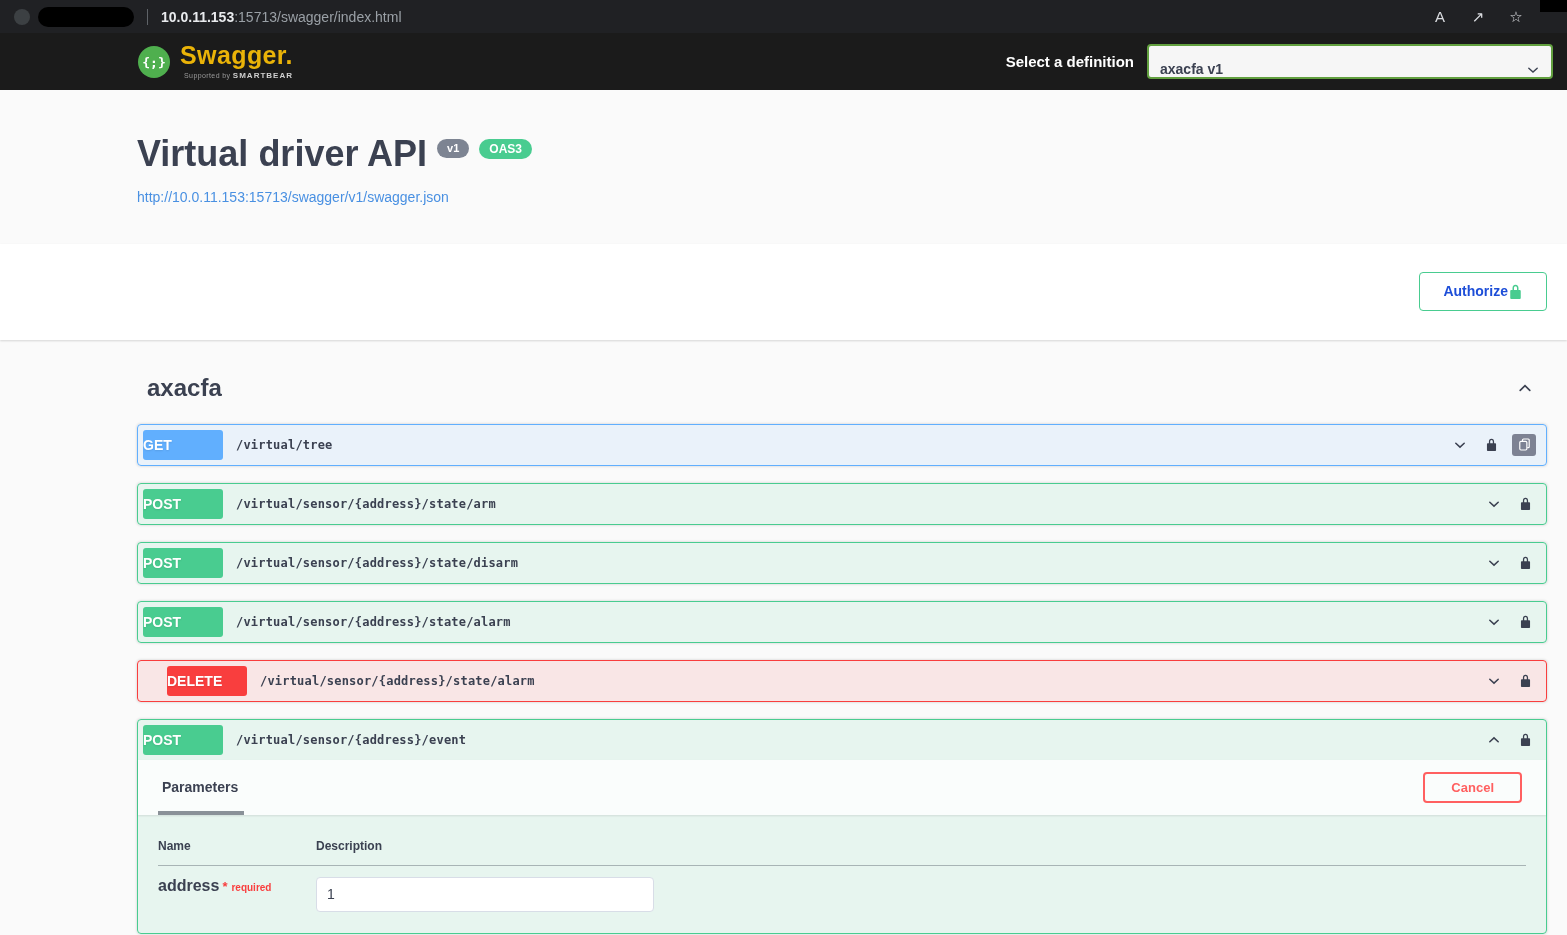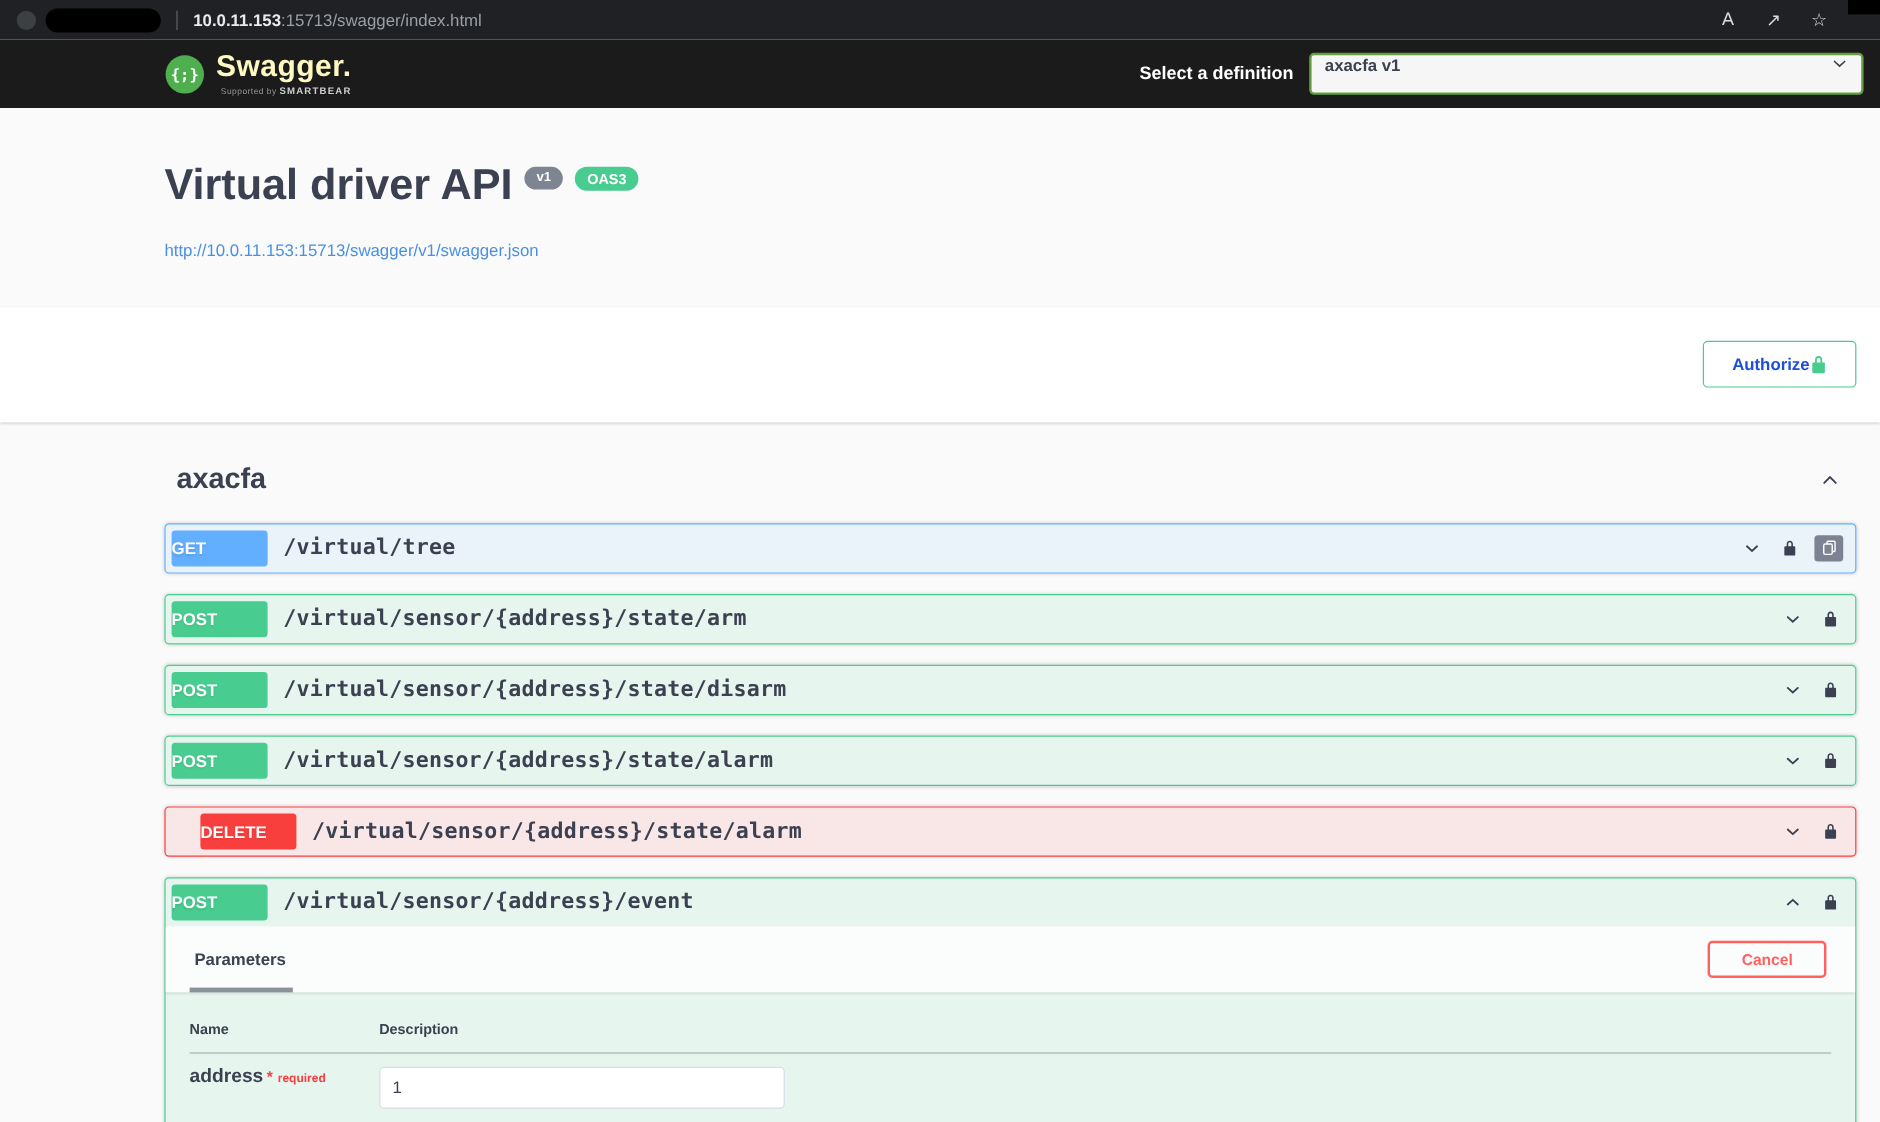--- a/index.html
+++ b/index.html
@@ -16,36 +16,36 @@
   .url-host { color: #e8eaed; font-weight: 700; }
   .url-path { color: #9aa0a6; }
   .b-icons { display: flex; gap: 20px; font-size: 15px; color: #dadce0; margin-right: 28px; }
   .b-icons span { cursor: pointer; width: 18px; text-align: center; }
   .corner-redact { position: absolute; top: 0; right: 0; width: 27px; height: 12px; background: #000; }
 
   
   .topbar { height: 57px; background: #1b1b1b; display: flex; align-items: center; padding: 0 14px 0 137px; }
   .brand { display: flex; align-items: center; gap: 9px; }
   .brand-txt { display: flex; flex-direction: column; }
-  .brand-name { color: #fef9c3; font-size: 25px; font-weight: 700; line-height: 1; letter-spacing: .4px; }
+  .brand-name { color: #eab308; font-size: 25px; font-weight: 700; line-height: 1; letter-spacing: .4px; }
   .brand-sub { color: #9a9a9a; font-size: 7px; margin-top: 3px; align-self: flex-end; letter-spacing: .4px; }
   .brand-sub b { color: #cfcfcf; font-size: 8px; letter-spacing: 1px; }
   .def-select { margin-left: auto; display: flex; align-items: center; gap: 13px; }
   .def-label { color: #ffffff; font-weight: 700; font-size: 15px; }
-  .select-box { width: 462px; height: 35px; background: #f6f6f6; border: 2px solid #62a03f; border-radius: 4px;
-                display: flex; align-items: flex-start; justify-content: space-between; padding: 0 11px;
+  .select-box { width: 406px; height: 35px; background: #f6f6f6; border: 2px solid #62a03f; border-radius: 4px;
+                display: flex; align-items: flex-end; justify-content: space-between; padding: 0 11px;
                 font-size: 14px; font-weight: 700; color: #3b4151; cursor: pointer; }
 
   
   .info { padding: 44px 137px 38px; }
   .api-title { font-size: 36px; color: #3b4151; font-weight: 700; display: flex; align-items: flex-start; gap: 10px; line-height: 1.1; }
   .badge { font-size: 12px; font-weight: 700; color: #fff; border-radius: 57px; padding: 4px 10px; line-height: 1; }
   .badge-version { background: #7d8492; font-size: 11px; margin-top: 5px; }
   .badge-oas { background: #49cc90; margin-top: 5px; }
-  .spec-link { display: inline-block; margin-top: 26px; color: #4990e2; font-size: 14px; text-decoration: none; cursor: pointer; }
+  .spec-link { display: inline-block; margin-top: 15px; color: #4990e2; font-size: 14px; text-decoration: none; cursor: pointer; }
 
   
   .scheme { background: #ffffff; box-shadow: 0 1px 2px 0 rgba(0,0,0,.15); height: 96px;
             display: flex; align-items: center; justify-content: flex-end; padding-right: 20px; margin-bottom: 24px; }
   .authorize-btn { display: flex; align-items: flex-start; gap: 0; background: transparent; border: 1px solid #49cc90;
                    color: #1d4ed8; font-weight: 700; font-size: 14px; padding: 10px 23px; border-radius: 4px;
                    cursor: pointer; font-family: inherit; }
 
   
   .wrapper { padding: 0 20px 0 137px; }
@@ -55,21 +55,21 @@
   .opblock { border-radius: 4px; margin-bottom: 17px; box-shadow: 0 0 3px rgba(0,0,0,.19); }
   .opblock.get    { background: rgba(97,175,254,.10);  border: 1px solid #61affe; }
   .opblock.post   { background: rgba(73,204,144,.10);  border: 1px solid #49cc90; }
   .opblock.delete { background: rgba(249,62,62,.10);   border: 1px solid #f93e3e; }
   .op-summary { display: flex; align-items: center; padding: 5px 10px 5px 5px; cursor: pointer; }
   .method { display: inline-block; min-width: 80px; padding: 7px 0; border-radius: 3px;
             color: #fff; font-weight: 700; font-size: 14px; text-shadow: 0 1px 2px rgba(0,0,0,.1); }
   .m-get { background: #61affe; }
   .m-post { background: #49cc90; }
   .m-delete { background: #f93e3e; margin-left: 24px; }
-  .path { flex: 1; margin-left: 13px; font-family: "DejaVu Sans Mono", monospace; font-size: 18px;
+  .path { flex: 1; margin-left: 13px; font-family: "DejaVu Sans Mono", monospace; font-size: 12px;
           font-weight: 700; color: #3b4151; letter-spacing: .2px; }
   .controls { display: flex; align-items: center; gap: 10px; }
   .icon-btn { background: none; border: none; padding: 4px; cursor: pointer; display: flex; align-items: center; }
   .copy-btn { width: 24px; height: 22px; background: #7d8293; border: none; border-radius: 3px;
               display: flex; align-items: center; justify-content: center; cursor: pointer; }
 
   
   .section-header { position: relative; display: flex; align-items: center; justify-content: space-between;
                     padding: 12px 24px; background: rgba(255,255,255,.8); box-shadow: 0 1px 2px rgba(0,0,0,.1); }
   .params-title { font-size: 14px; font-weight: 700; color: #3b4151; }

